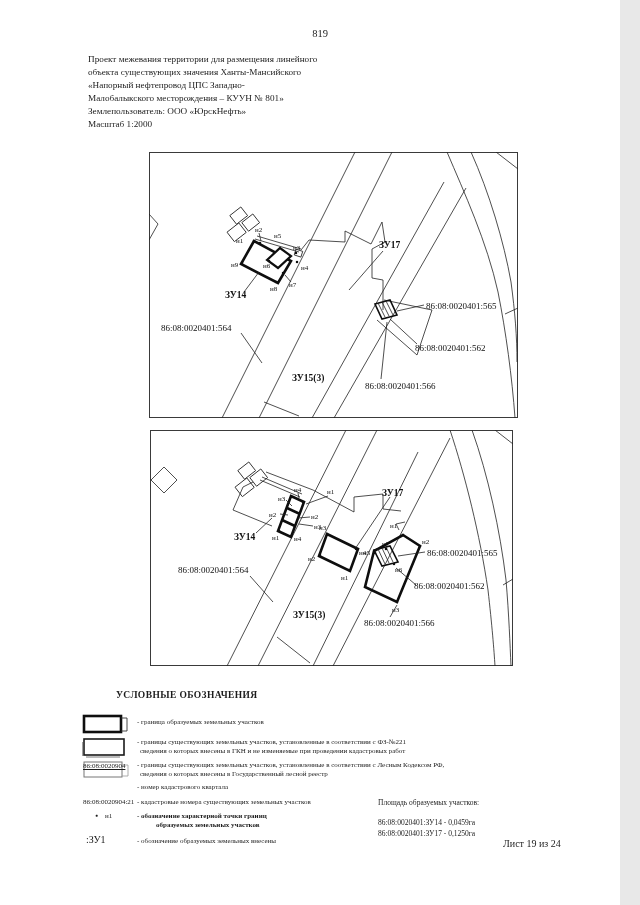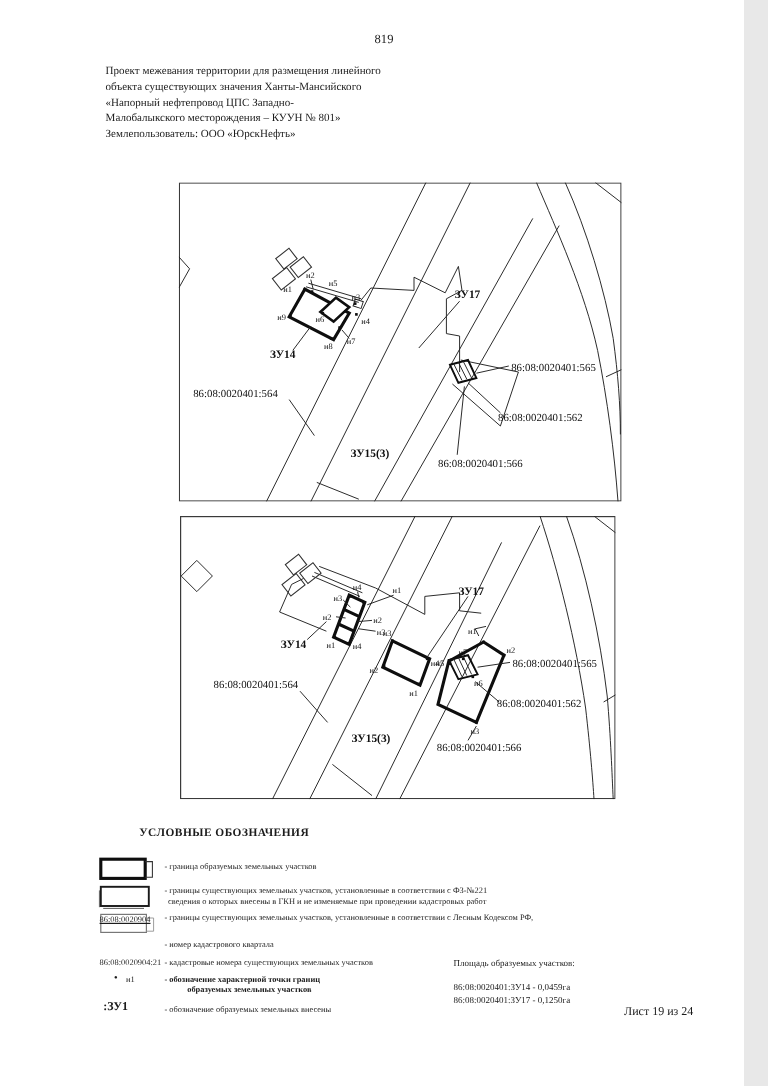--- a/index.html
+++ b/index.html
@@ -22,38 +22,39 @@
   .dot { fill:#0e0e0e; }
   text { fill:#111; }
   .pl  { font-size:7px; font-family:"Liberation Serif",serif; }
   .cad { font-size:9px; font-family:"Liberation Serif",serif; }
   .zu  { font-size:9.5px; font-weight:bold; font-family:"Liberation Serif",serif; }
   
   .legend-title { top:690px; left:88px; font-size:9.5px; font-weight:bold; letter-spacing:0.4px;margin-left:28px; }
   .li { font-size:7px; line-height:9px; }
   .lbl { font-size:7px; }
   .underl { text-decoration:underline; }
-  .zu1 { font-size:10px; font-weight:bold; }
+  .zu1 { font-size:10px; font-weight:normal; }
   .areas-title { font-size:7.5px; }
   .areas-line { font-size:7.5px; line-height:11px; }
   .sheet { font-size:10px; }
 </style>
 </head>
 <body>
 
 <div class="page">
 
   <div class="abs page-number">819</div>
 
   <div class="abs header">
     <div>Проект межевания территории для размещения линейного</div>
     <div>объекта существующих значения Ханты-Мансийского</div>
     <div>«Напорный нефтепровод ЦПС Западно-</div>
     <div>Малобалыкского месторождения – КУУН № 801»</div>
     <div>Землепользователь: ООО «ЮрскНефть»</div>
+    <div>Масштаб 1:2000</div>
   </div>
 
   <svg class="map-svg" style="left:149px;top:152px;" width="369" height="266" viewBox="0 0 369 266">
     <rect class="frame" x="0.5" y="0.5" width="368" height="265"></rect>
 
     <g>
       <path class="tn" d="M73,266 L206,0"></path>
       <path class="tn" d="M110,266 L243,0"></path>
       <path class="tn" d="M163,266 L295,30"></path>
       <path class="tn" d="M185,266 L317,36"></path>
@@ -256,20 +257,21 @@
     <div>- границы существующих земельных участков, установленные в соответствии с ФЗ-№221</div>
     <div style="padding-left:3px;">сведения о которых внесены в ГКН и не изменяемые при проведении кадастровых работ</div>
   </div>
 
   <svg class="abs" style="left:82px;top:760px;" width="52" height="21" viewBox="0 0 52 21">
     <rect x="2" y="2" width="38" height="15" fill="none" stroke="#777" stroke-width="1"></rect>
     <path d="M40,5 L46,5 L46,16 L40,16" fill="none" stroke="#999" stroke-width="0.8"></path>
   </svg>
   <div class="abs li" style="left:137px;top:761px;width:430px;">
     <div>- границы существующих земельных участков, установленные в соответствии с Лесным Кодексом РФ,</div>
+    <div style="padding-left:3px;">сведения о которых внесены в Государственный лесной реестр</div>
   </div>
 
   <div class="abs lbl underl" style="left:83px;top:762px;">86:08:0020904</div>
   <div class="abs li" style="left:137px;top:783px;">- номер кадастрового квартала</div>
 
   <div class="abs lbl" style="left:83px;top:798px;">86:08:0020904:21</div>
   <div class="abs li" style="left:137px;top:798px;">- кадастровые номера существующих земельных участков</div>
 
   <div class="abs lbl" style="left:95px;top:813px;font-size:5px;">●</div>
   <div class="abs lbl" style="left:105px;top:812px;">н1</div>
@@ -278,15 +280,15 @@
     <div style="padding-left:3px;margin-left:16px;">образуемых земельных участков</div>
   </div>
 
   <div class="abs zu1" style="left:86px;top:834px;">:ЗУ1</div>
   <div class="abs li" style="left:137px;top:837px;">- обозначение образуемых земельных внесены</div>
 
   <div class="abs areas-title" style="left:378px;top:798px;">Площадь образуемых участков:</div>
   <div class="abs areas-line" style="left:378px;top:817px;">86:08:0020401:ЗУ14  - 0,0459га</div>
   <div class="abs areas-line" style="left:378px;top:828px;">86:08:0020401:ЗУ17  - 0,1250га</div>
 
-  <div class="abs sheet" style="left:520px;top:838px;">Лист 19 из 24</div>
+  <div class="abs sheet" style="left:503px;top:838px;">Лист 19 из 24</div>
 
 </div>
 
 </body></html>

